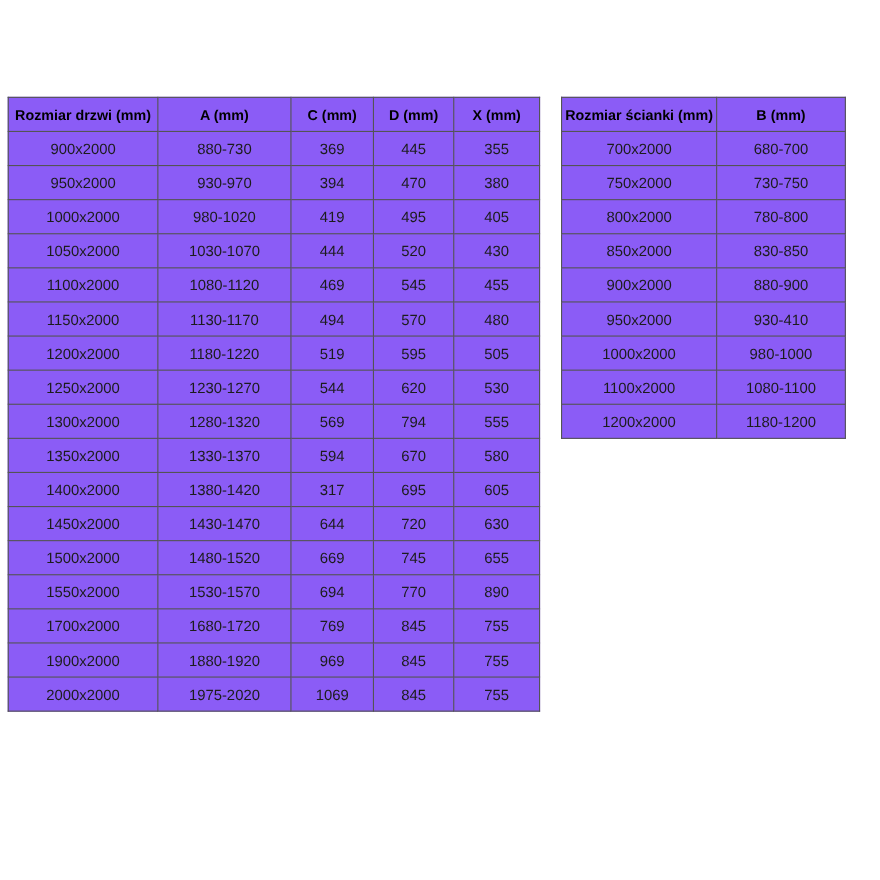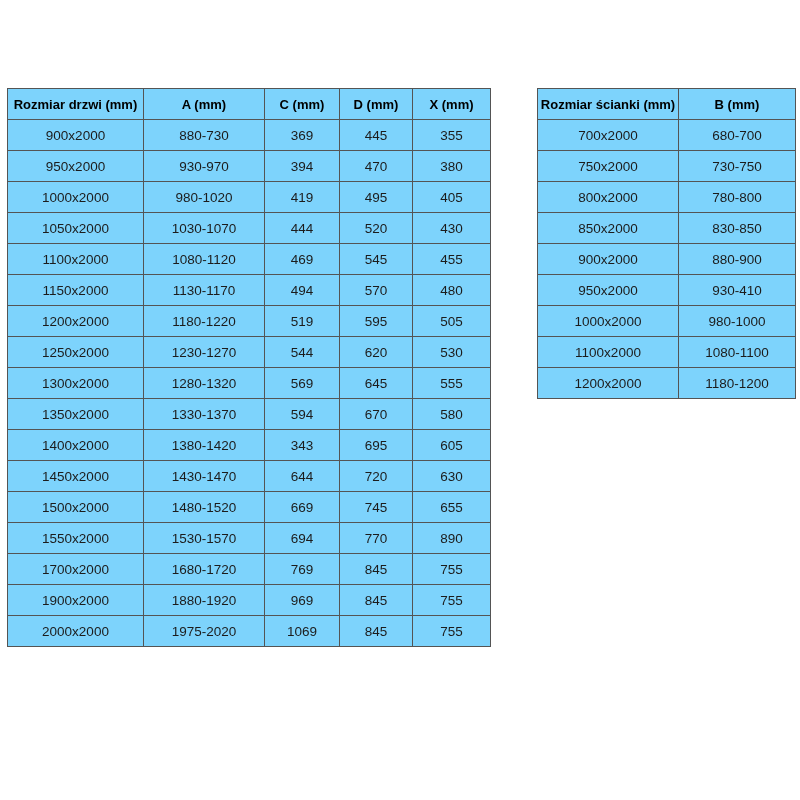--- a/index.html
+++ b/index.html
@@ -11,21 +11,21 @@
     width: 800px;
     height: 800px;
     position: relative;
     font-family: "Liberation Sans", sans-serif;
     overflow: hidden;
   }
   table {
     position: absolute;
     border-collapse: collapse;
     table-layout: fixed;
-    background: #7dd3fc;
+    background: #8b5cf6;
   }
   th, td {
     border: 1px solid #545454;
     height: 30px;
     padding: 0 2px;
     text-align: center;
     vertical-align: middle;
     font-size: 13.5px;
     color: #1c1c1c;
     white-space: nowrap;
@@ -35,21 +35,21 @@
     font-weight: bold;
     font-size: 13px;
     color: #000000;
   }
   #door-table {
     left: 7px;
     top: 88px;
     width: 483px;
   }
   #wall-table {
-    left: 537px;
+    left: 510px;
     top: 88px;
     width: 258px;
   }
 </style>
 </head>
 <body>
 
 <table id="door-table">
   <colgroup>
     <col style="width:136px">
@@ -121,34 +121,34 @@
         <td>1250x2000</td>
         <td>1230-1270</td>
         <td>544</td>
         <td>620</td>
         <td>530</td>
       </tr>
       <tr>
         <td>1300x2000</td>
         <td>1280-1320</td>
         <td>569</td>
-        <td>645</td>
+        <td>794</td>
         <td>555</td>
       </tr>
       <tr>
         <td>1350x2000</td>
         <td>1330-1370</td>
         <td>594</td>
         <td>670</td>
         <td>580</td>
       </tr>
       <tr>
         <td>1400x2000</td>
         <td>1380-1420</td>
-        <td>343</td>
+        <td>317</td>
         <td>695</td>
         <td>605</td>
       </tr>
       <tr>
         <td>1450x2000</td>
         <td>1430-1470</td>
         <td>644</td>
         <td>720</td>
         <td>630</td>
       </tr>

